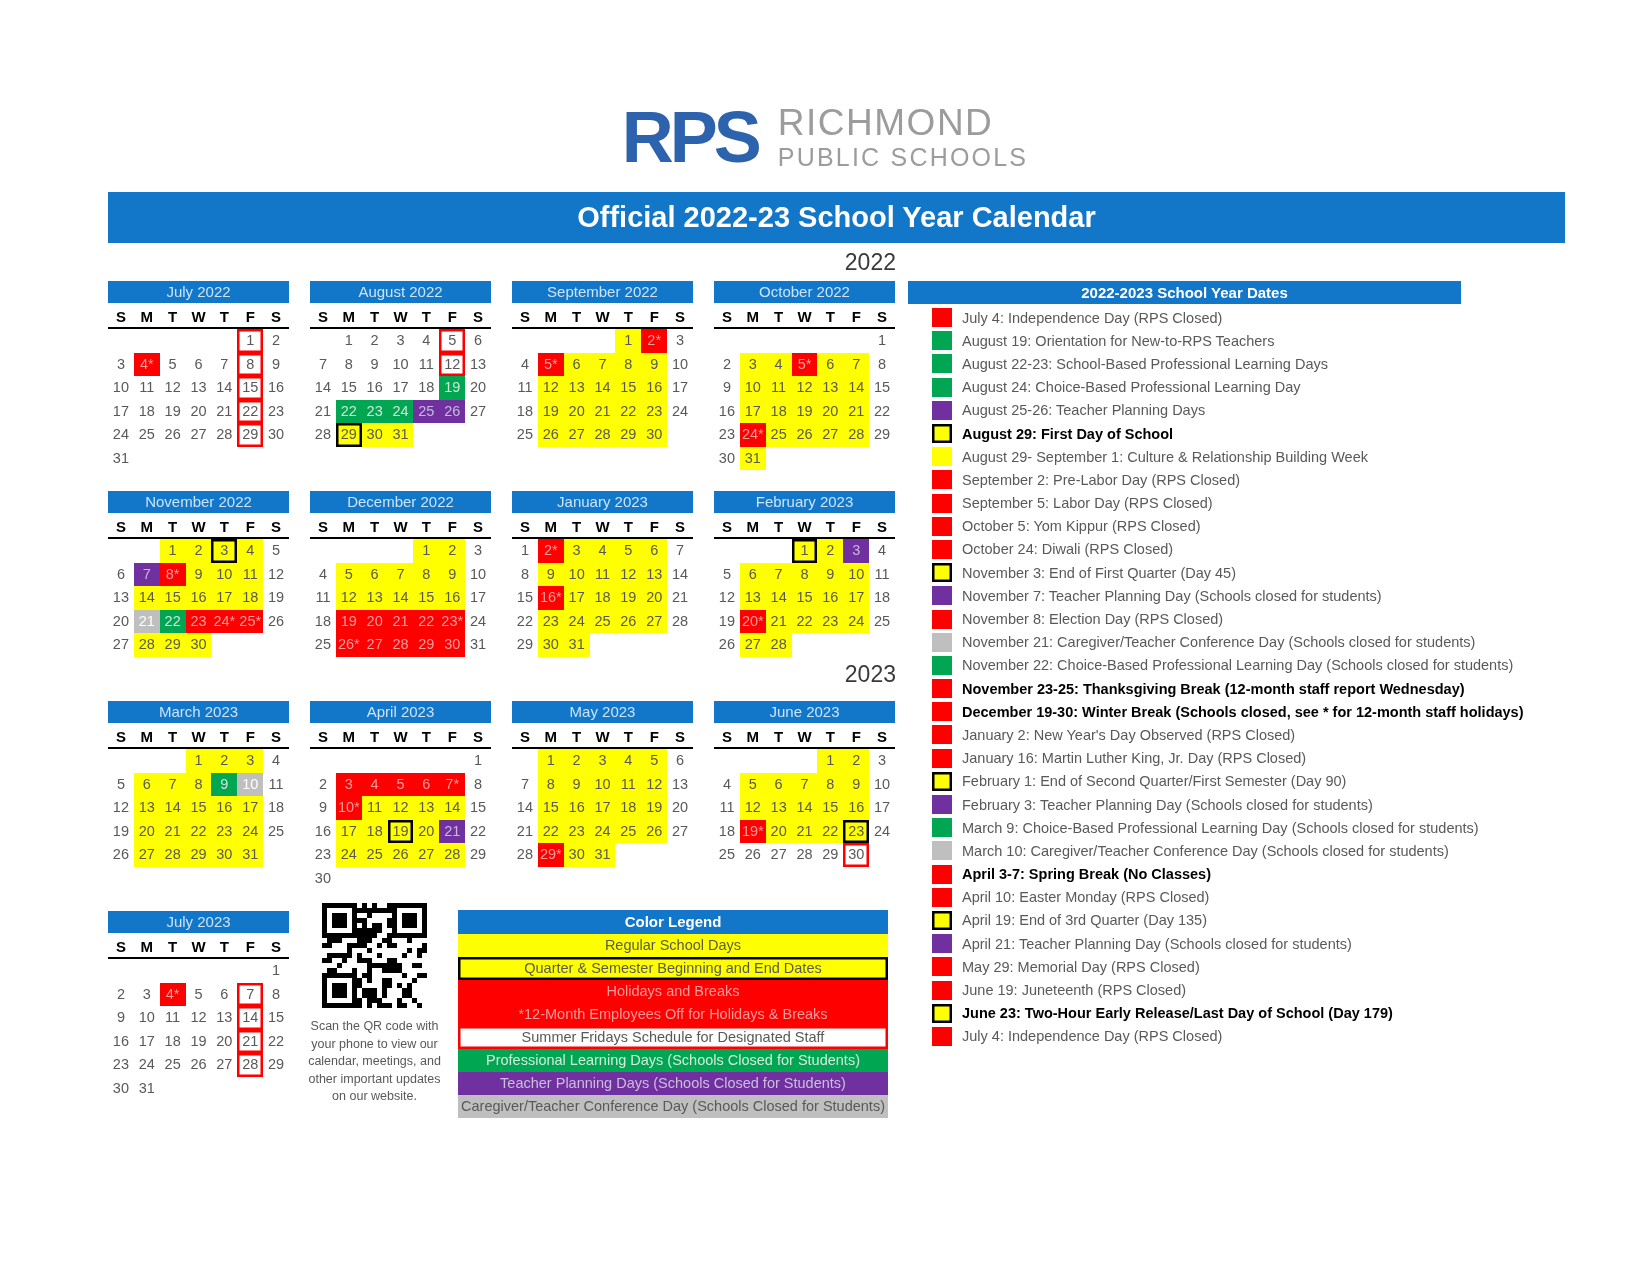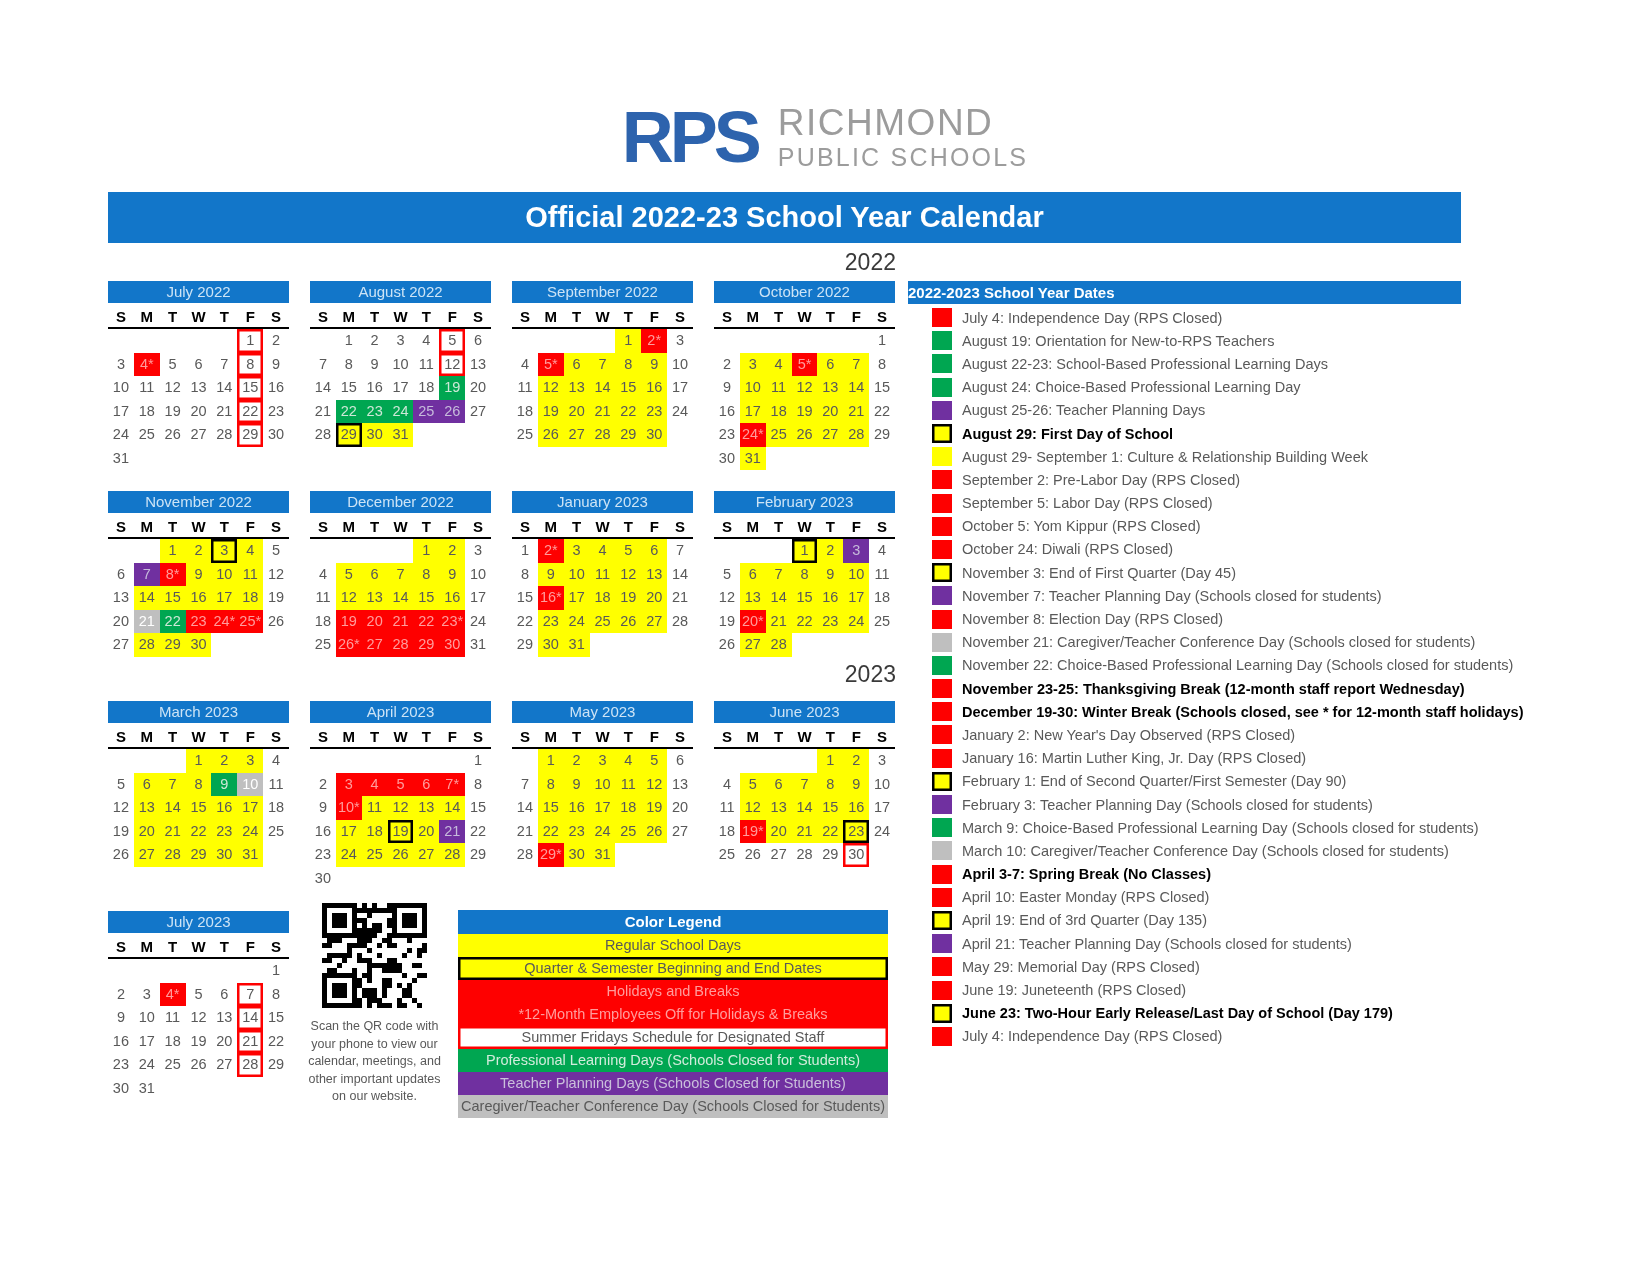--- a/index.html
+++ b/index.html
@@ -8,21 +8,21 @@
 
   
   .logo { position:absolute; top:104px; left:0; right:0; display:flex;
           justify-content:center; align-items:center; gap:20px; }
   .logo-rps { font-size:72px; font-weight:bold; color:#2d63ad; letter-spacing:-4px; line-height:.85; }
   .logo-text { display:flex; flex-direction:column; }
   .logo-line1 { font-size:37px; color:#9c9c9c; letter-spacing:1.5px; line-height:1.05; }
   .logo-line2 { font-size:25px; color:#9c9c9c; letter-spacing:2.2px; line-height:1.15; }
 
   
-  .banner { position:absolute; left:108px; top:192px; width:1353px; height:51px;
+  .banner { position:absolute; left:108px; top:192px; width:1457px; height:51px;
             background:#1276c9; color:#fff; font-size:29px; font-weight:bold;
             display:flex; align-items:center; justify-content:center; }
 
   .year-label { position:absolute; left:108px; width:788px; text-align:right;
                 font-size:23px; color:#3a3a3a; }
   #year-2022 { top:249px; }
   #year-2023 { top:661px; }
 
   
   .month { position:absolute; width:181px; }
@@ -52,21 +52,21 @@
   .lg-yb { background:#ffff00; box-shadow:inset 0 0 0 2.5px #000; }
   .lg-r  { background:#fe0000; color:#ff9c9c; }
   .lg-ro { background:#fff; box-shadow:inset 0 0 0 2.5px #fe0000; }
   .lg-g  { background:#00a651; color:#d2ecdc; }
   .lg-p  { background:#7030a0; color:#cabfdb; }
   .lg-gy { background:#bfbfbf; color:#595959; }
 
   
   .panel-title { position:absolute; left:908px; top:281px; width:553px; height:23px;
                  background:#1276c9; color:#fff; font-weight:bold; font-size:15px;
-                 text-align:left; line-height:23px; }
+                 text-align:center; line-height:23px; }
   .panel-list { position:absolute; left:908px; top:306px; width:742px;padding-left:24px; }
   .pl-item { display:flex; align-items:center; height:23.2px; }
   .pl-sw { width:20px; height:19px; margin-right:10px; flex:0 0 20px; }
   .sw-r  { background:#fe0000; }
   .sw-g  { background:#00a651; }
   .sw-p  { background:#7030a0; }
   .sw-y  { background:#ffff00; }
   .sw-yb { background:#ffff00; box-shadow:inset 0 0 0 2.5px #000; }
   .sw-gy { background:#bfbfbf; }
   .pl-text { font-size:14.5px; color:#595959; white-space:nowrap; }

